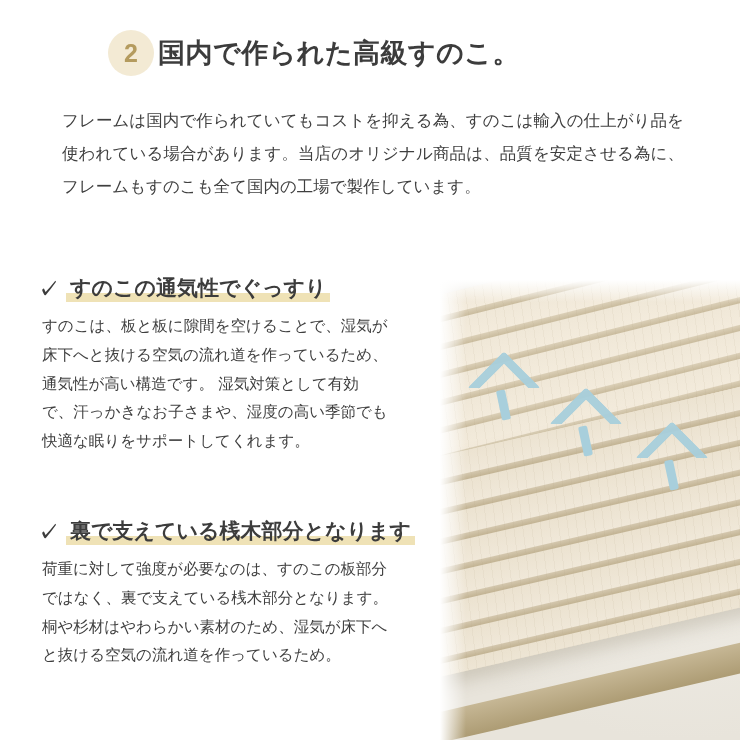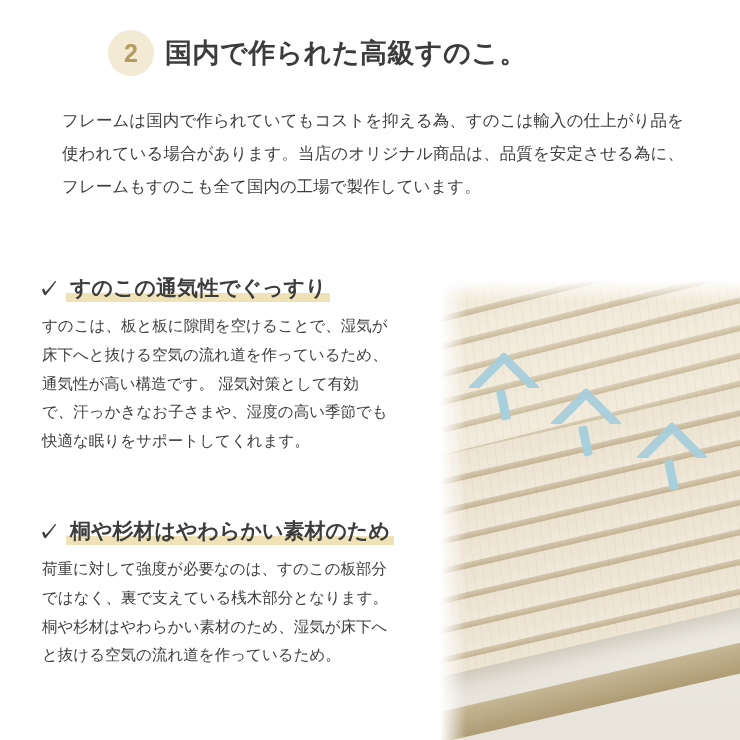--- a/index.html
+++ b/index.html
@@ -37,21 +37,21 @@
     color: #b49b5e;
     display: flex;
     align-items: center;
     justify-content: center;
     font-size: 25px;
     font-weight: bold;
     letter-spacing: 0;
     flex: 0 0 auto;
   }
   .header-title {
-    margin-left: 11px;
+    margin-left: 4px;
     font-size: 27px;
     font-weight: bold;
     color: #3c3c3c;
     letter-spacing: 0.5px;
     white-space: nowrap;
   }
 
   
   .intro {
     margin: 28px 56px 0 56px;
@@ -282,18 +282,18 @@
       <span class="check">✓</span>
       <span class="sec-title">すのこの通気性でぐっすり</span>
     </div>
     <div class="sec-body">すのこは、板と板に隙間を空けることで、湿気が床下へと抜ける空気の流れ道を作っているため、通気性が高い構造です。
 湿気対策として有効で、汗っかきなお子さまや、湿度の高い季節でも快適な眠りをサポートしてくれます。</div>
   </div>
 
   <div class="section section-2">
     <div class="sec-head">
       <span class="check">✓</span>
-      <span class="sec-title">桐や杉材はやわらかい素材のため</span>
+      <span class="sec-title">裏で支えている桟木部分となります</span>
     </div>
     <div class="sec-body">荷重に対して強度が必要なのは、すのこの板部分ではなく、裏で支えている桟木部分となります。桐や杉材はやわらかい素材のため、湿気が床下へと抜ける空気の流れ道を作っているため。</div>
   </div>
 
 </div>
 
 </body></html>

